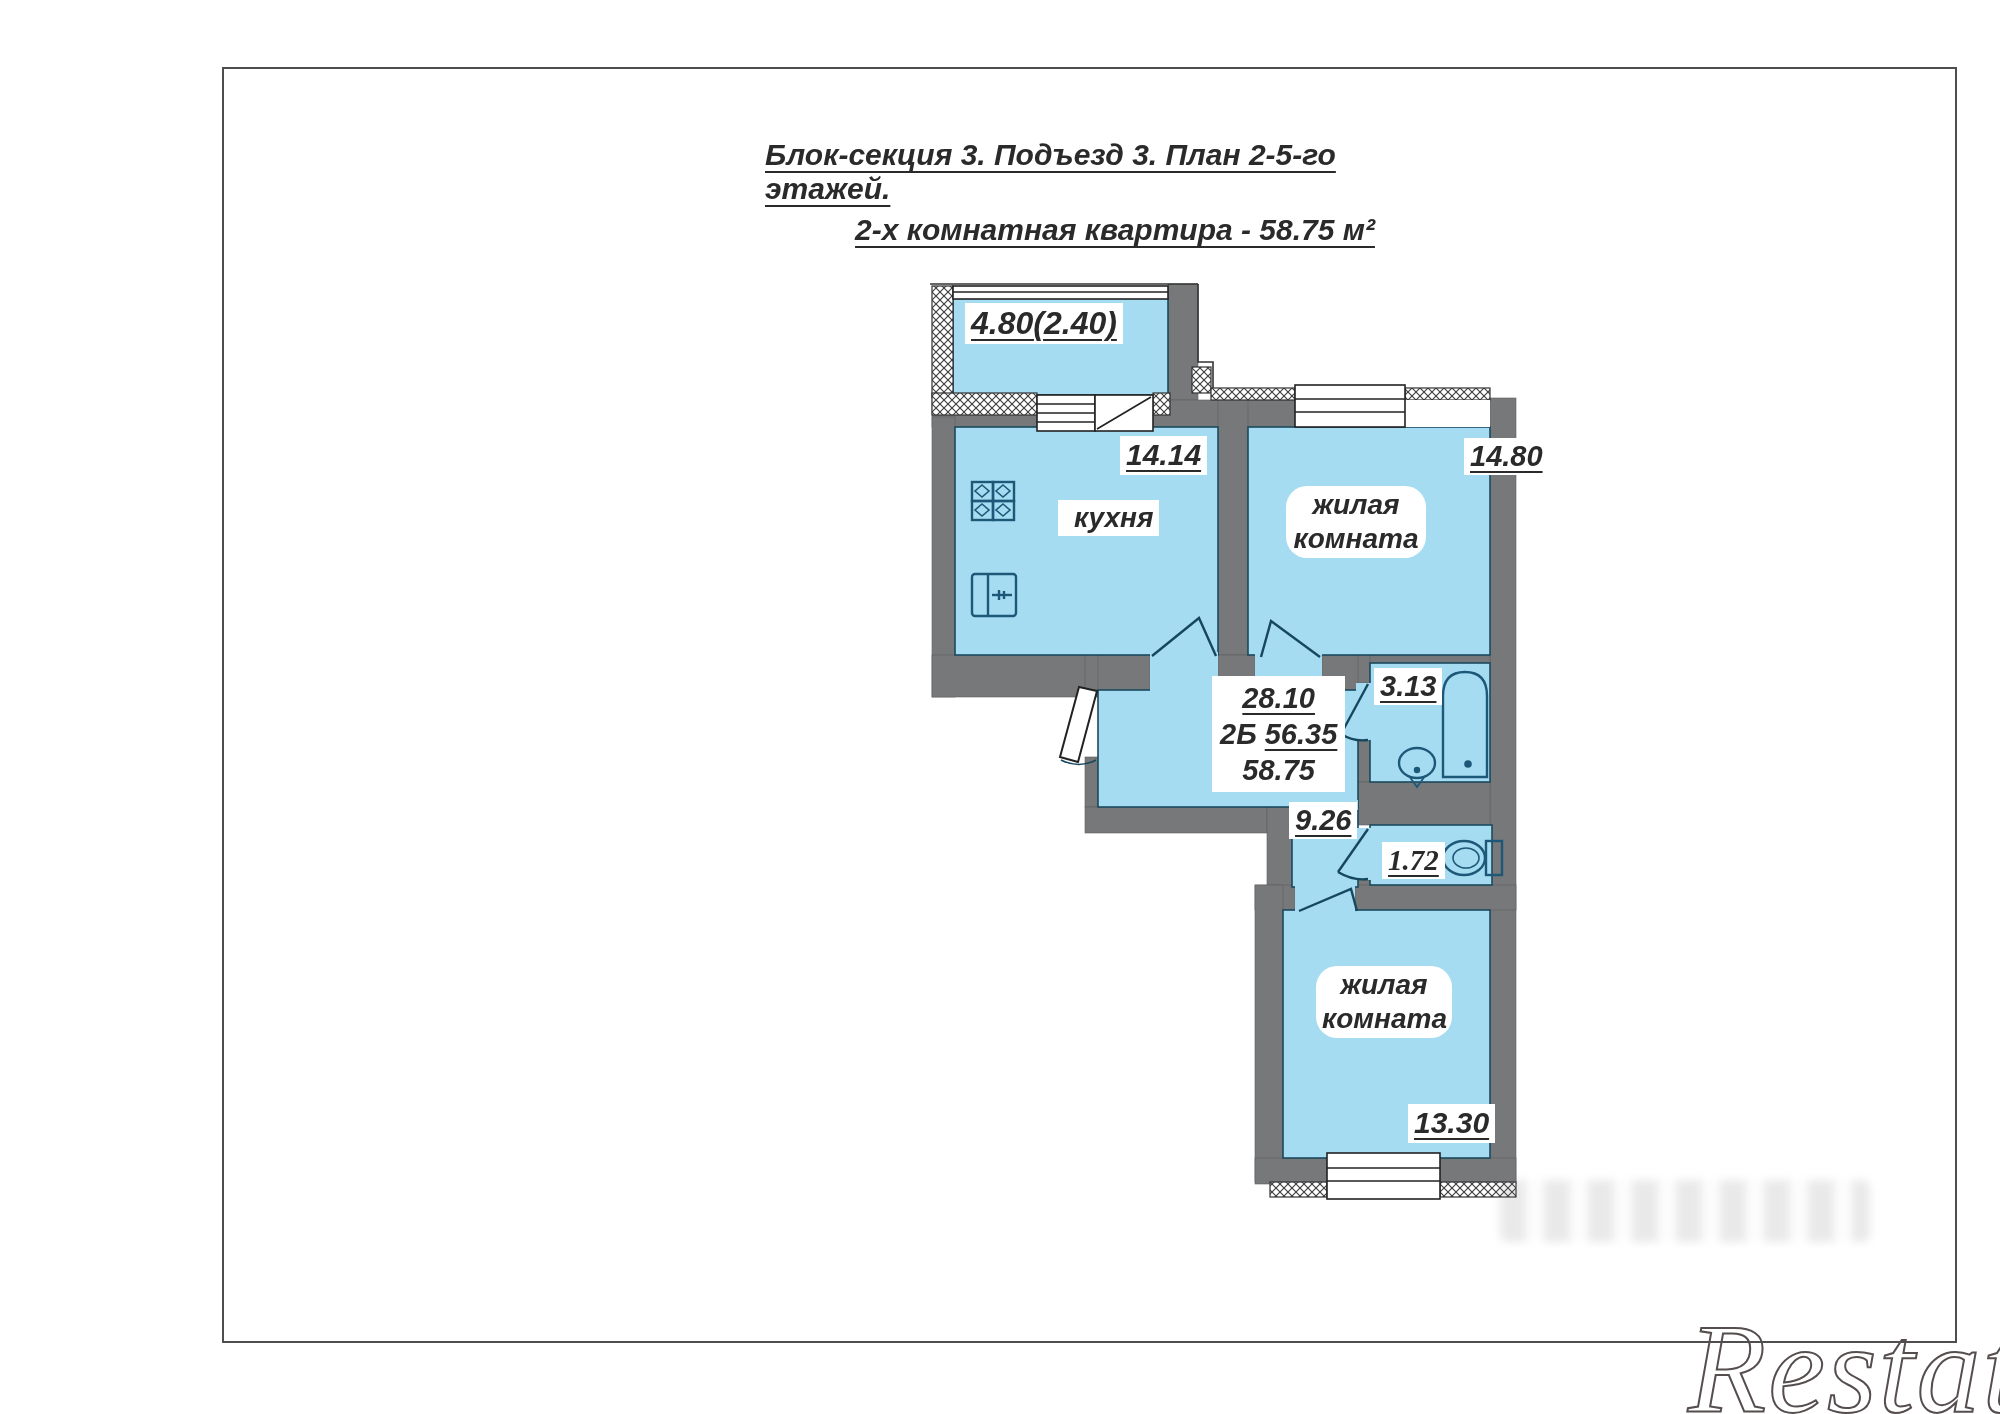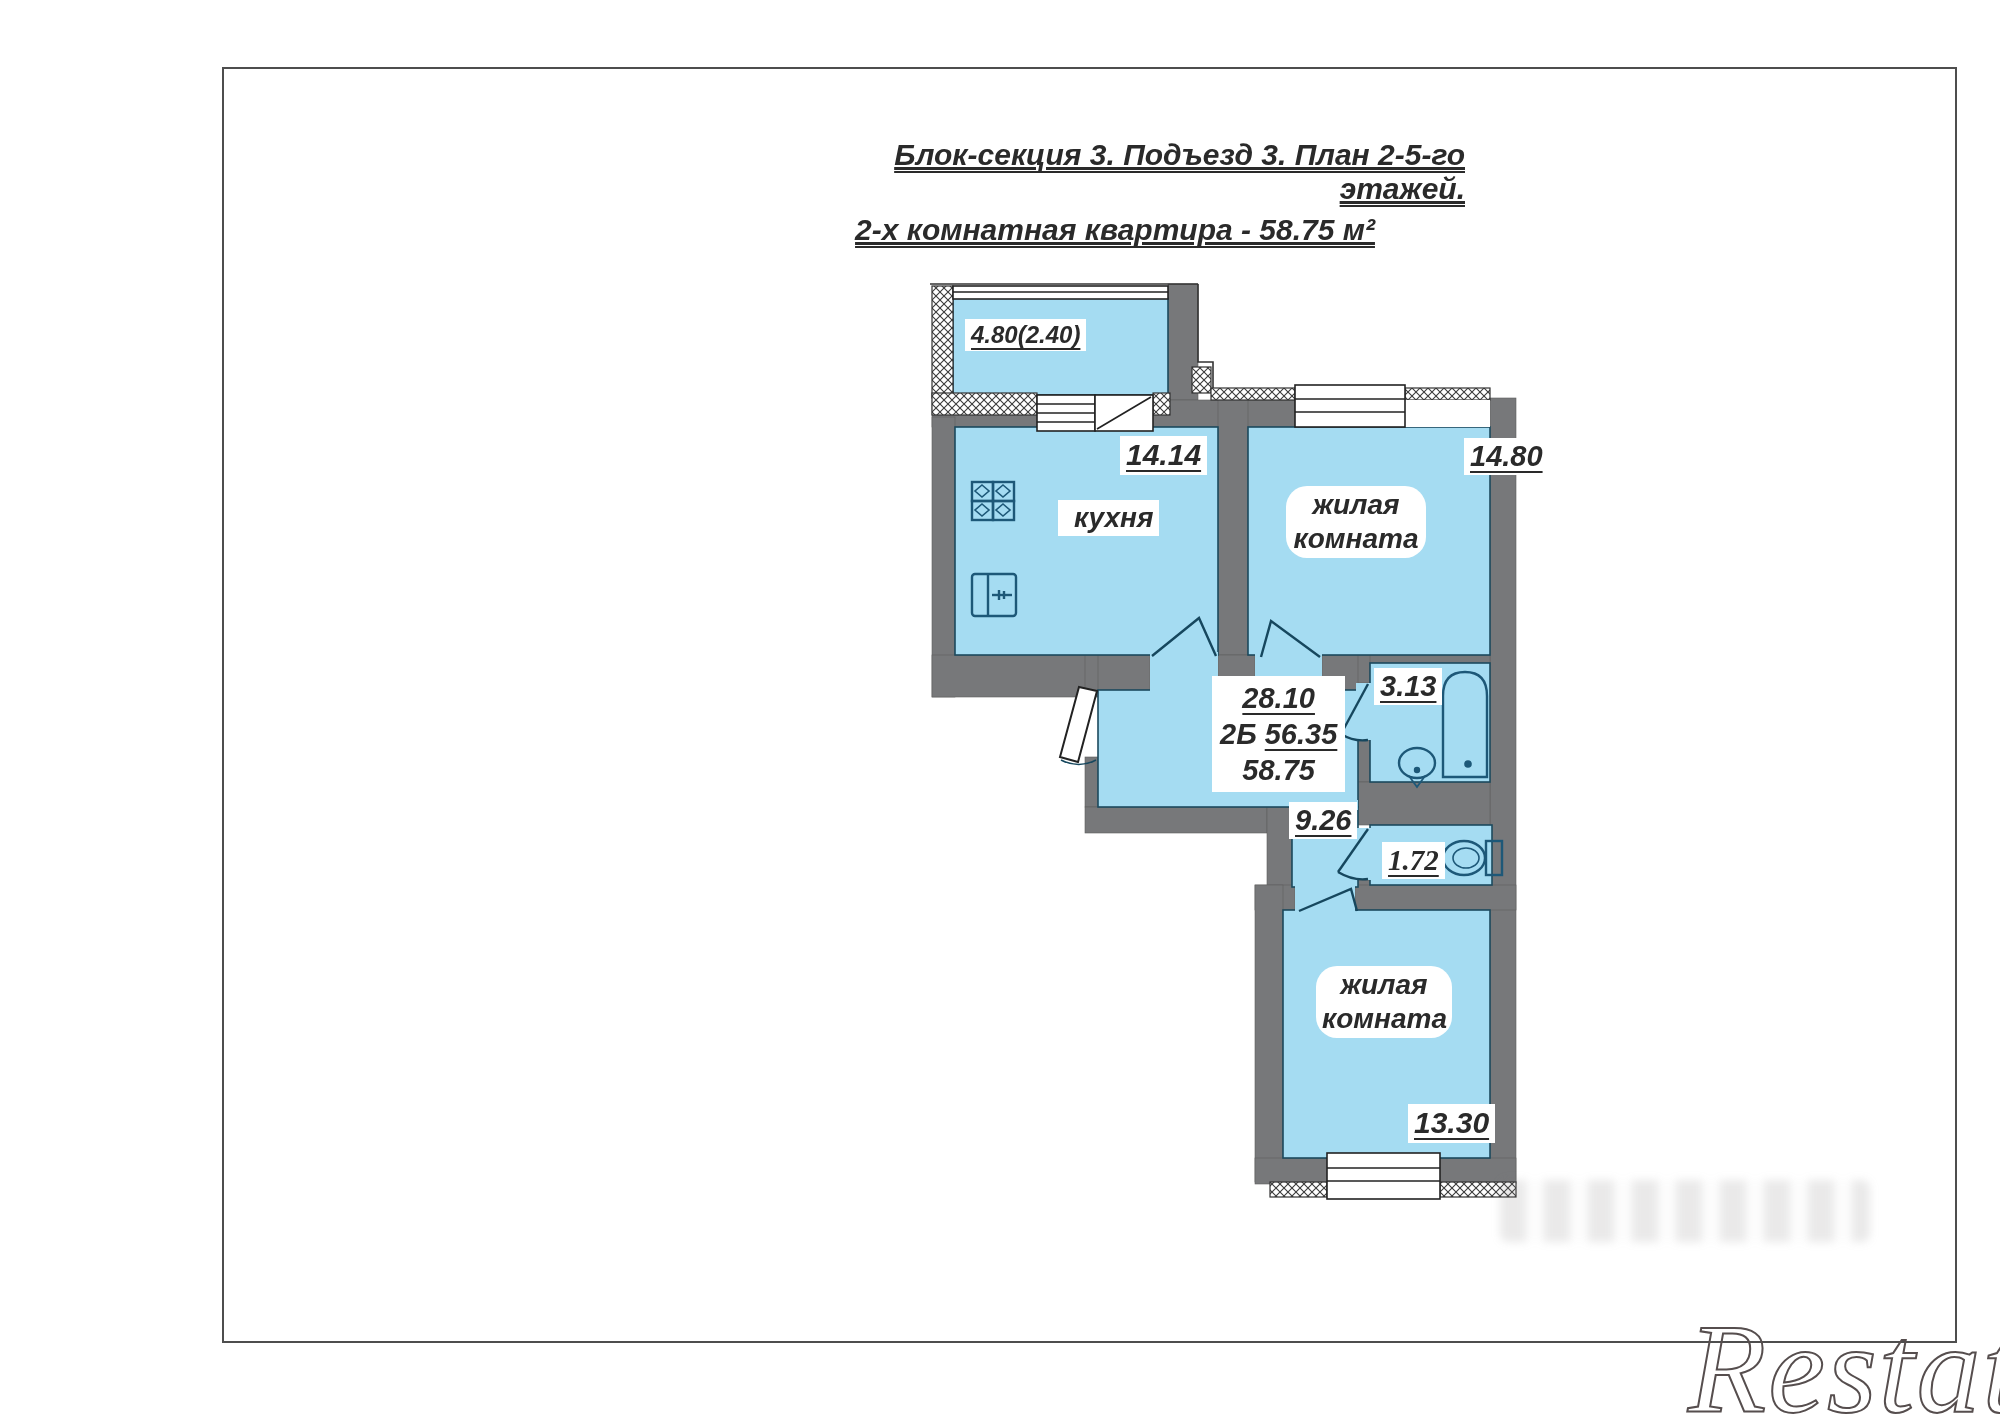--- a/index.html
+++ b/index.html
@@ -6,21 +6,21 @@
   #canvas{position:relative;width:2000px;height:1414px;background:#ffffff;overflow:hidden;
           font-family:"Liberation Sans", sans-serif;}
   #page-border{position:absolute;left:222px;top:67px;width:1735px;height:1276px;
                border:2px solid #4e4e4e;box-sizing:border-box;}
   #plan-svg{position:absolute;left:0;top:0;}
 
   .lbl{position:absolute;background:#ffffff;color:#2a2a2a;font-style:italic;font-weight:bold;
        white-space:nowrap;padding:2px 6px;line-height:1.15;}
   .und{text-decoration:underline;text-decoration-thickness:2px;text-underline-offset:5px;}
 
-  #title{position:absolute;left:765px;top:138px;width:700px;text-align:right;color:#2a2a2a;text-decoration:underline;}
+  #title{position:absolute;left:765px;top:138px;width:700px;text-align:left;color:#2a2a2a;}
   #title .t-line{width:fit-content;margin:0 auto 7px auto;font-style:italic;font-weight:bold;
        font-size:30px;text-decoration:underline;text-decoration-thickness:2px;text-underline-offset:6px;}
 
   #hall-block{text-align:center;font-size:29px;line-height:36px;padding:4px 8px;}
   .room-name{white-space:normal;text-align:center;font-size:28px;line-height:34px;border-radius:21px;}
 
   #living1-name{left:1286px;top:486px;width:128px;}
   #living2-name{left:1316px;top:966px;width:124px;}
 
   #watermark{position:absolute;left:1688px;top:1296px;font-family:"Liberation Serif", serif;
@@ -184,21 +184,21 @@
         <path d="M1341,734 Q1354,742 1368,740"></path>
       </g>
       <g>
         <path d="M1368,829 L1338,872"></path>
         <path d="M1338,872 Q1353,881 1368,879"></path>
       </g>
       <polyline points="1299,911 1351,889 1357,911"></polyline>
     </g>
   </svg>
 
-  <div class="lbl und" style="left:965px;top:319px;font-size:24px;">4.80(2.40)</div>
+  <div class="lbl und" style="left:965px;top:303px;font-size:32px;">4.80(2.40)</div>
 
   <div class="lbl und" style="left:1120px;top:436px;font-size:30px;">14.14</div>
   <div class="lbl" style="left:1058px;top:500px;font-size:28px;padding-left:16px;">кухня</div>
 
   <div class="lbl und" style="left:1464px;top:438px;font-size:29px;">14.80</div>
   <div class="lbl room-name" id="living1-name">жилая комната</div>
 
   <div class="lbl" id="hall-block" style="left:1212px;top:676px;">
     <div><span class="und">28.10</span></div>
     <div><span>2Б</span>

